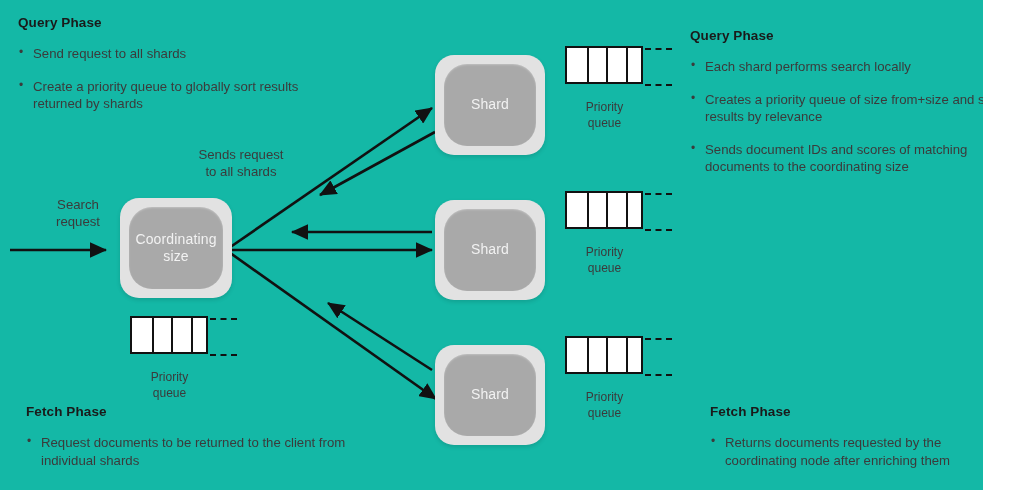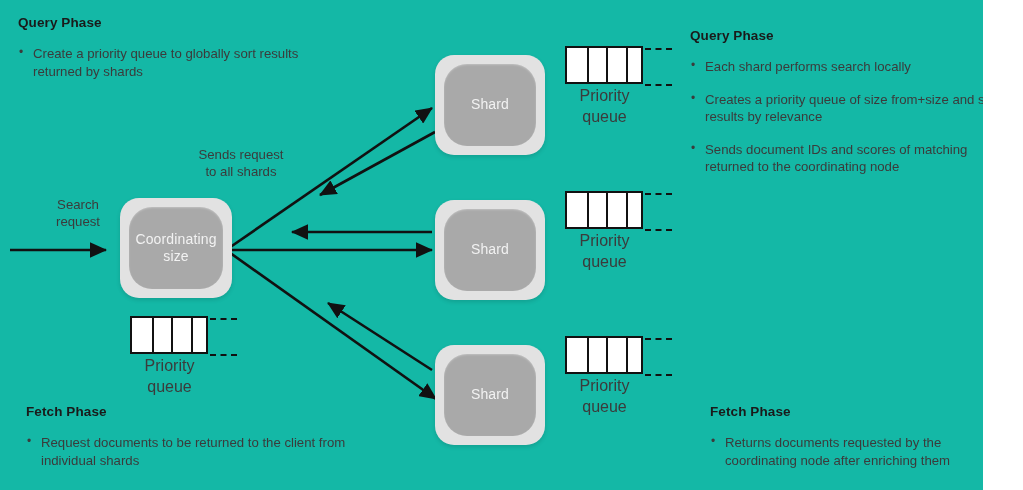--- a/index.html
+++ b/index.html
@@ -111,24 +111,24 @@
   .pq-dash {
     position: absolute;
     left: 78px;
     width: 27px;
     height: 0;
     border-top: 2.4px dashed #111111;
   }
   .pq-dash.top    { top: 0px; }
   .pq-dash.bottom { top: 35.6px; }
   .pq-caption {
-    margin-top: 2px;
+    margin-top: 16px;
     width: 105px;
     text-align: center;
-    font-size: 16px;
+    font-size: 12px;
     line-height: 1.3;
     color: #3b3b3b;
   }
 
   
   .diag-label {
     position: absolute;
     font-size: 13.2px;
     line-height: 1.3;
     color: #3b3b3b;
@@ -144,30 +144,31 @@
   }
 </style>
 </head>
 <body>
 
 <div id="canvas">
 
   <div class="textblock" id="tl-block">
     <div class="phase-title">Query Phase</div>
     <ul class="bullets">
+      <li>Send request to all shards</li>
       <li>Create a priority queue to globally sort results returned by shards</li>
     </ul>
   </div>
 
   <div class="textblock" id="tr-block">
     <div class="phase-title">Query Phase</div>
     <ul class="bullets">
       <li>Each shard performs search locally</li>
       <li>Creates a priority queue of size from+size and sorts results by relevance</li>
-      <li>Sends document IDs and scores of matching returned to the coordinating node</li>
+      <li>Sends document IDs and scores of matching documents to the coordinating size</li>
     </ul>
   </div>
 
   <div class="textblock" id="bl-block">
     <div class="phase-title">Fetch Phase</div>
     <ul class="bullets">
       <li>Request documents to be returned to the client from individual shards</li>
     </ul>
   </div>
 

